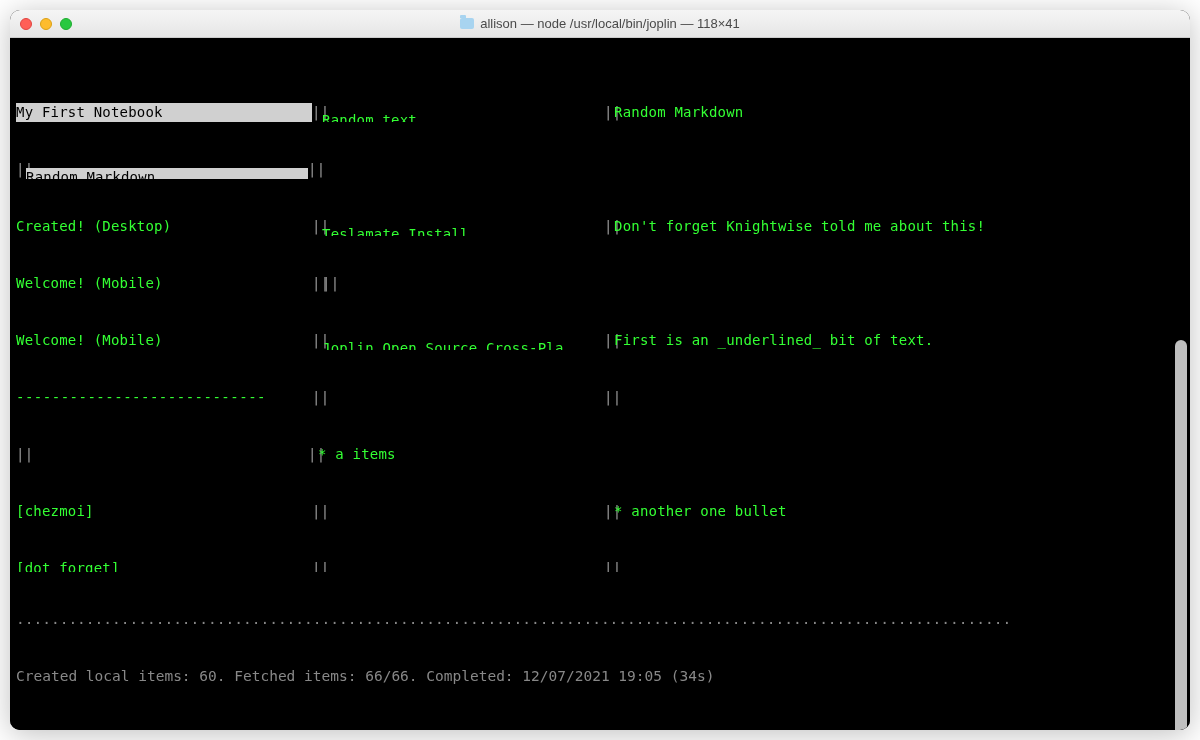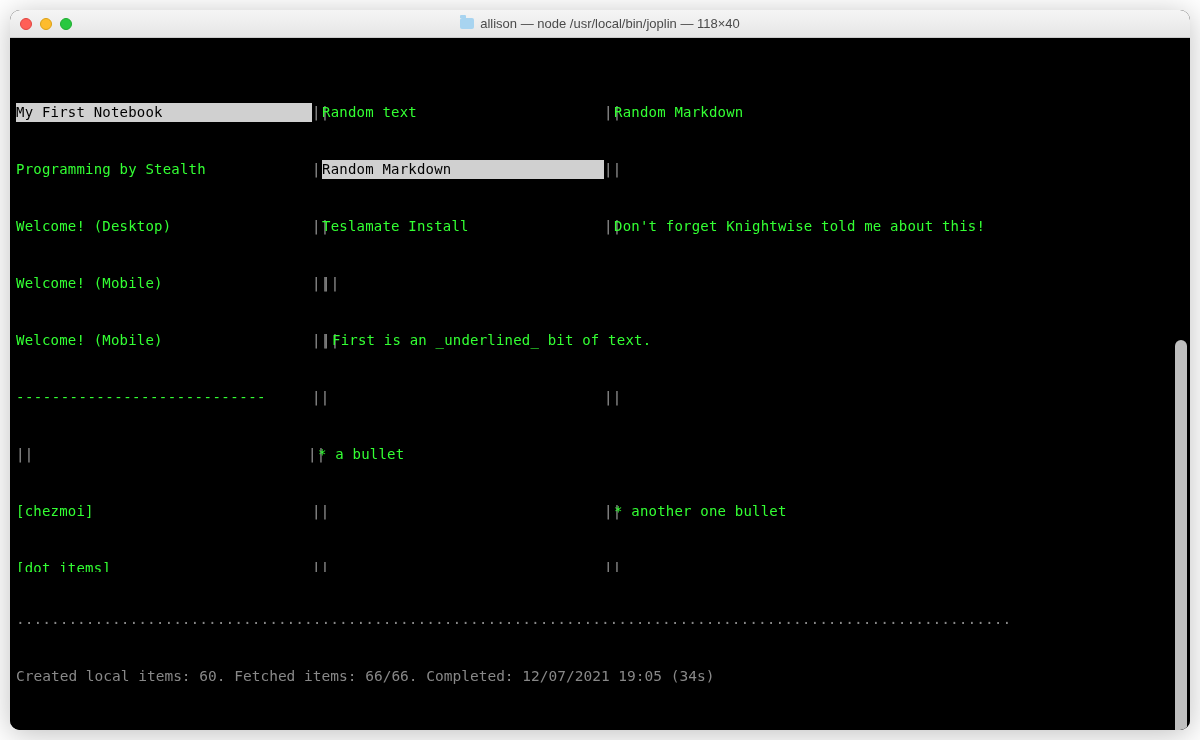--- a/index.html
+++ b/index.html
@@ -71,21 +71,21 @@
     line-height: 19px;
     padding: 8px 4px 4px 6px;
     white-space: pre;
     overflow: hidden;
     position: relative;
     letter-spacing: 0.2px;
   }
   .row { display: flex; }
   .colA { width: 296px; overflow: hidden; }
   .sep  { width: 10px; color:#888; text-align:left; }
-  .colB { width: 282px; overflow: hidden; }
+  .colB { width: 282px; overflow: hidden; margin-top: 8px; }
   .colC { flex: 1; overflow: hidden; }
   .sel { background:#d0d0d0; color:#000; display:inline-block; width:100%; }
   .dash-green { color:#33ff33; }
   .dots { color:#888; }
   .dashrow { letter-spacing:0.5px; }
   .statusbar {
     color:#888;
     padding: 0 6px 6px 6px;
     font-size:14.5px;
     line-height:19px;
@@ -113,68 +113,68 @@
 <div class="window">
 
   <div class="titlebar">
     <div class="traffic-lights">
       <div class="tl red"></div>
       <div class="tl yellow"></div>
       <div class="tl green"></div>
     </div>
     <div class="title-center">
       <span class="folder-icon"></span>
-      <span>allison — node /usr/local/bin/joplin — 118×40</span>
+      <span>allison — node /usr/local/bin/joplin — 118×41</span>
     </div>
   </div>
 
   <div class="term">
     
     <div class="row line">
       <span class="colA"><span class="sel">My First Notebook</span></span><span class="sep pipe">||</span>
       <span class="colB">Random text</span><span class="sep pipe">||</span>
       <span class="colC">Random Markdown</span>
     </div>
     <div class="row line">
-      <span class="colA">Programming by Stealth</span><span class="sep pipe">||</span>
+      <span class="sep pipe">||</span>
       <span class="colB"><span class="sel">Random Markdown</span></span><span class="sep pipe">||</span>
       <span class="colC"></span>
     </div>
     <div class="row line">
-      <span class="colA">Welcome! (Desktop)</span><span class="sep pipe">||</span>
+      <span class="colA">Created! (Desktop)</span><span class="sep pipe">||</span>
       <span class="colB">Teslamate Install</span><span class="sep pipe">||</span>
       <span class="colC">Don't forget Knightwise told me about this!</span>
     </div>
     <div class="row line">
       <span class="colA">Welcome! (Mobile)</span><span class="sep pipe">||</span>
       <span class="sep pipe">||</span>
       <span class="colC"></span>
     </div>
     <div class="row line">
       <span class="colA">Welcome! (Mobile)</span><span class="sep pipe">||</span>
+      <span class="colB">Joplin Open Source Cross-Pla</span><span class="sep pipe">||</span>
+      <span class="colC">First is an _underlined_ bit of text.</span>
+    </div>
+    <div class="row line">
+      <span class="colA dash-green dashrow">----------------------------</span><span class="sep pipe">||</span>
+      <span class="colB"></span><span class="sep pipe">||</span>
+      <span class="colC"></span>
+    </div>
+    <div class="row line">
       <span class="sep pipe">||</span>
-      <span class="colC">First is an _underlined_ bit of text.</span>
-    </div>
-    <div class="row line">
-      <span class="colA dash-green dashrow">----------------------------</span><span class="sep pipe">||</span>
-      <span class="colB"></span><span class="sep pipe">||</span>
-      <span class="colC"></span>
-    </div>
-    <div class="row line">
-      <span class="sep pipe">||</span>
-      <span class="colB"></span><span class="sep pipe">||</span>
-      <span class="colC">* a bullet</span>
+      <span class="colB"></span><span class="sep pipe">||</span>
+      <span class="colC">* a items</span>
     </div>
     <div class="row line">
       <span class="colA">[chezmoi]</span><span class="sep pipe">||</span>
       <span class="colB"></span><span class="sep pipe">||</span>
       <span class="colC">* another one bullet</span>
     </div>
     <div class="row line">
-      <span class="colA">[dot items]</span><span class="sep pipe">||</span>
+      <span class="colA">[dot forget]</span><span class="sep pipe">||</span>
       <span class="colB"></span><span class="sep pipe">||</span>
       <span class="colC"></span>
     </div>
     
     
     
 
     
     
     

